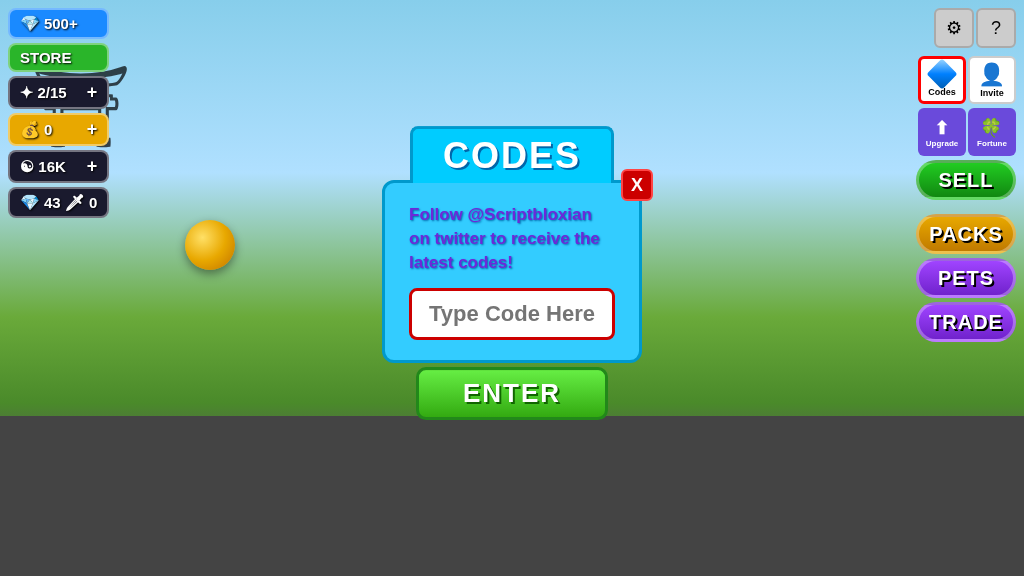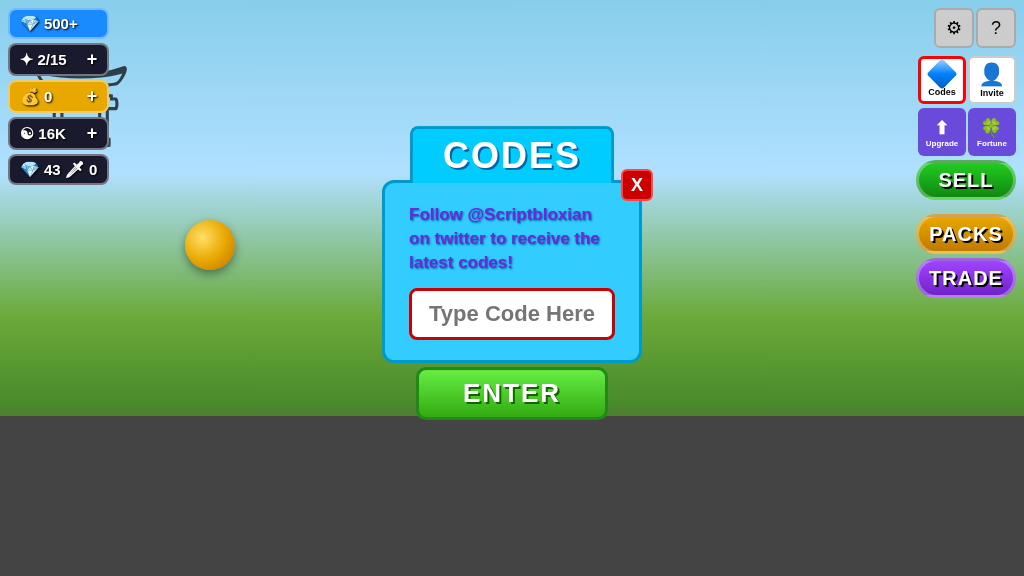--- a/index.html
+++ b/index.html
@@ -333,20 +333,23 @@
 <div id="road"></div>
 
 <div class="torii">⛩</div>
 <div class="yellow-coin"></div>
 
 <div id="left-ui">
   <div class="stat-badge blue">
     <span class="stat-icon">💎</span>
     <span>500+</span>
   </div>
+  <div class="stat-badge green2">
+    <span>STORE</span>
+  </div>
   <div class="stat-badge dark">
     <span class="stat-icon">✦</span>
     <span>2/15</span>
     <span class="stat-plus">+</span>
   </div>
   <div class="stat-badge yellow">
     <span class="stat-icon">💰</span>
     <span>0</span>
     <span class="stat-plus">+</span>
   </div>
@@ -387,20 +390,23 @@
       <span style="font-size:18px;">🍀</span>
       <span>Fortune</span>
     </div>
   </div>
   <div class="right-btn btn-sell">
     <span>SELL</span>
   </div>
   <div class="right-btn btn-packs">
     <span>PACKS</span>
   </div>
+  <div class="right-btn btn-pets">
+    <span>PETS</span>
+  </div>
   <div class="right-btn btn-trade">
     <span>TRADE</span>
   </div>
 </div>
 
 <div id="codes-modal">
   <div id="codes-title">CODES</div>
   <div id="codes-body">
     <div id="close-btn">X</div>
     <div id="codes-description">Follow @Scriptbloxian on twitter to receive the latest codes!</div>

